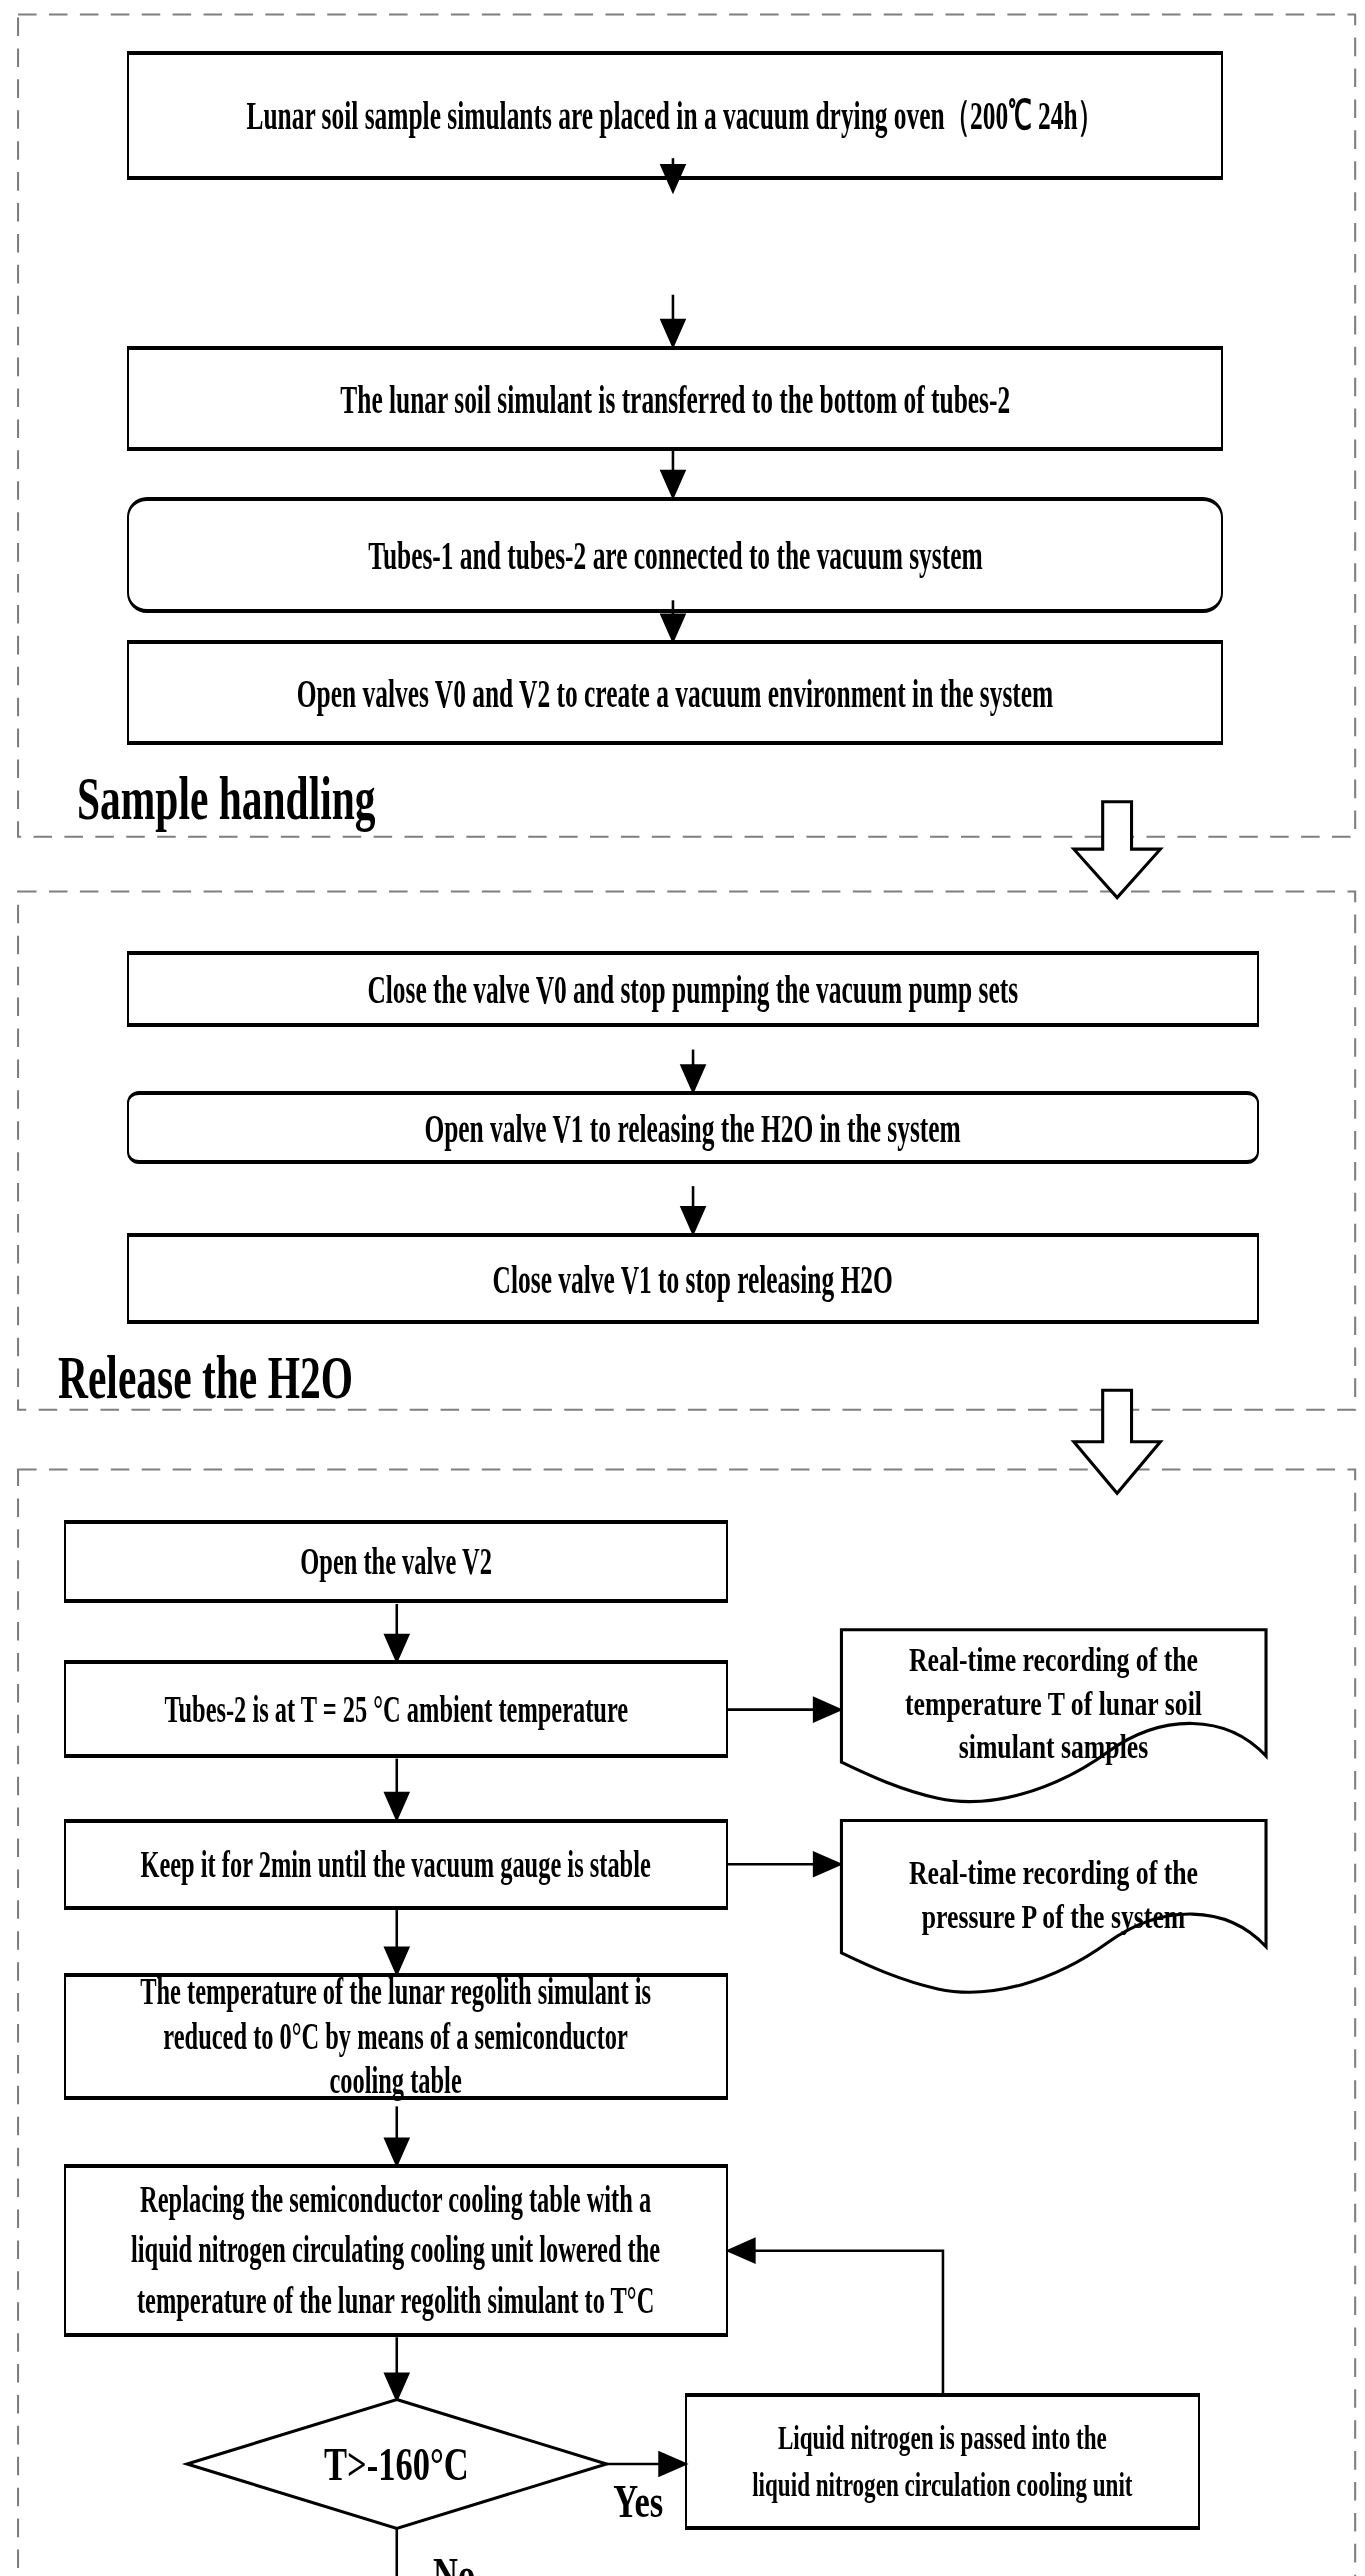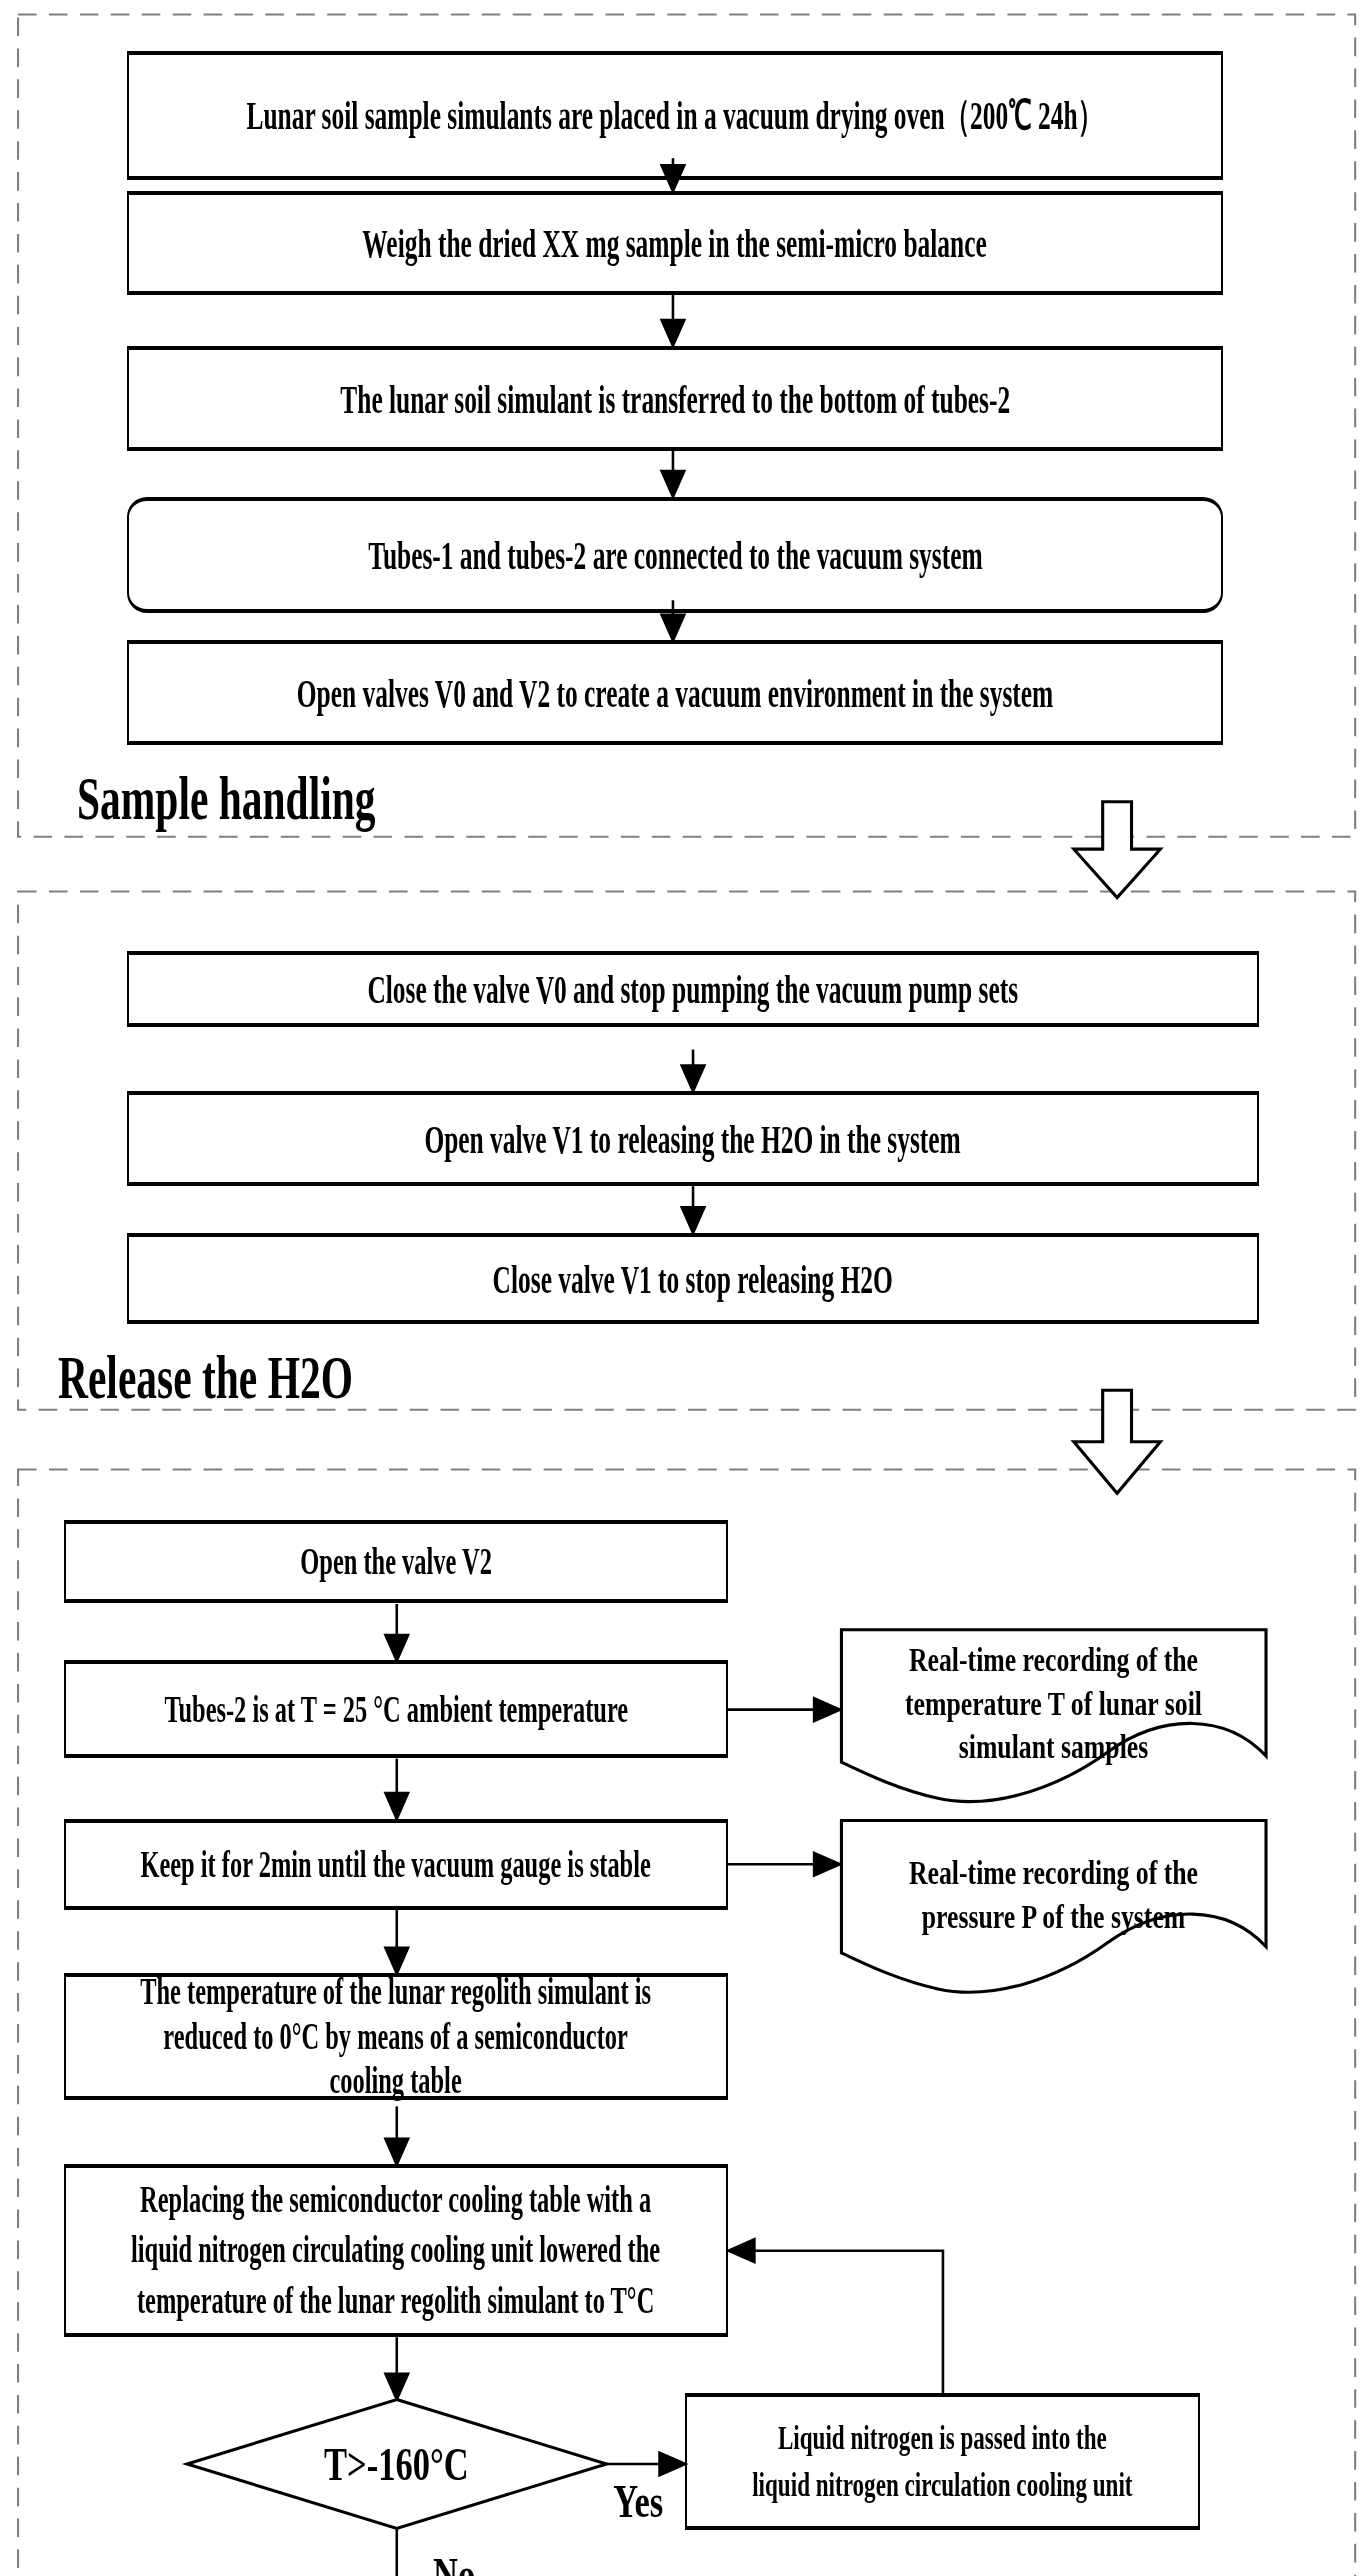--- a/index.html
+++ b/index.html
@@ -36,40 +36,37 @@
   svg.overlay{position:absolute;left:0;top:0;z-index:2;pointer-events:none;}
 </style>
 </head>
 <body>
 
 <div class="canvas">
 
   <div class="fbox s12" style="left:127px;top:51px;width:1096px;height:129px;">
     <span class="tx">Lunar soil sample simulants are placed in a vacuum drying oven（200℃ 24h）</span>
   </div>
-  <div class="fbox s12" style="left:127px;top:191px;width:1096px;height:104px;">
-    <span class="tx">Weigh the dried XX mg sample in the semi-micro balance</span>
-  </div>
   <div class="fbox s12" style="left:127px;top:346px;width:1096px;height:105px;">
     <span class="tx">The lunar soil simulant is transferred to the bottom of tubes-2</span>
   </div>
   <div class="fbox s12" style="left:127px;top:497px;width:1096px;height:116px;border-radius:20px;">
     <span class="tx">Tubes-1 and tubes-2 are connected to the vacuum system</span>
   </div>
   <div class="fbox s12" style="left:127px;top:640px;width:1096px;height:105px;">
     <span class="tx">Open valves V0 and V2 to create a vacuum environment in the system</span>
   </div>
   <div class="sec-label" style="left:77px;top:768px;text-decoration:underline;">
     <span class="tx">Sample handling</span>
   </div>
 
   <div class="fbox s12" style="left:127px;top:951px;width:1132px;height:76px;">
     <span class="tx">Close the valve V0 and stop pumping the vacuum pump sets</span>
   </div>
-  <div class="fbox s12" style="left:127px;top:1091px;width:1132px;height:95px;">
+  <div class="fbox s12" style="left:127px;top:1091px;width:1132px;height:73px;border-radius:12px;">
     <span class="tx">Open valve V1 to releasing the H2O in the system</span>
   </div>
   <div class="fbox s12" style="left:127px;top:1233px;width:1132px;height:91px;">
     <span class="tx">Close valve V1 to stop releasing H2O</span>
   </div>
   <div class="sec-label" style="left:58px;top:1347px;">
     <span class="tx">Release the H2O</span>
   </div>
 
   <div class="fbox s3" style="left:64px;top:1520px;width:664px;height:83px;">

